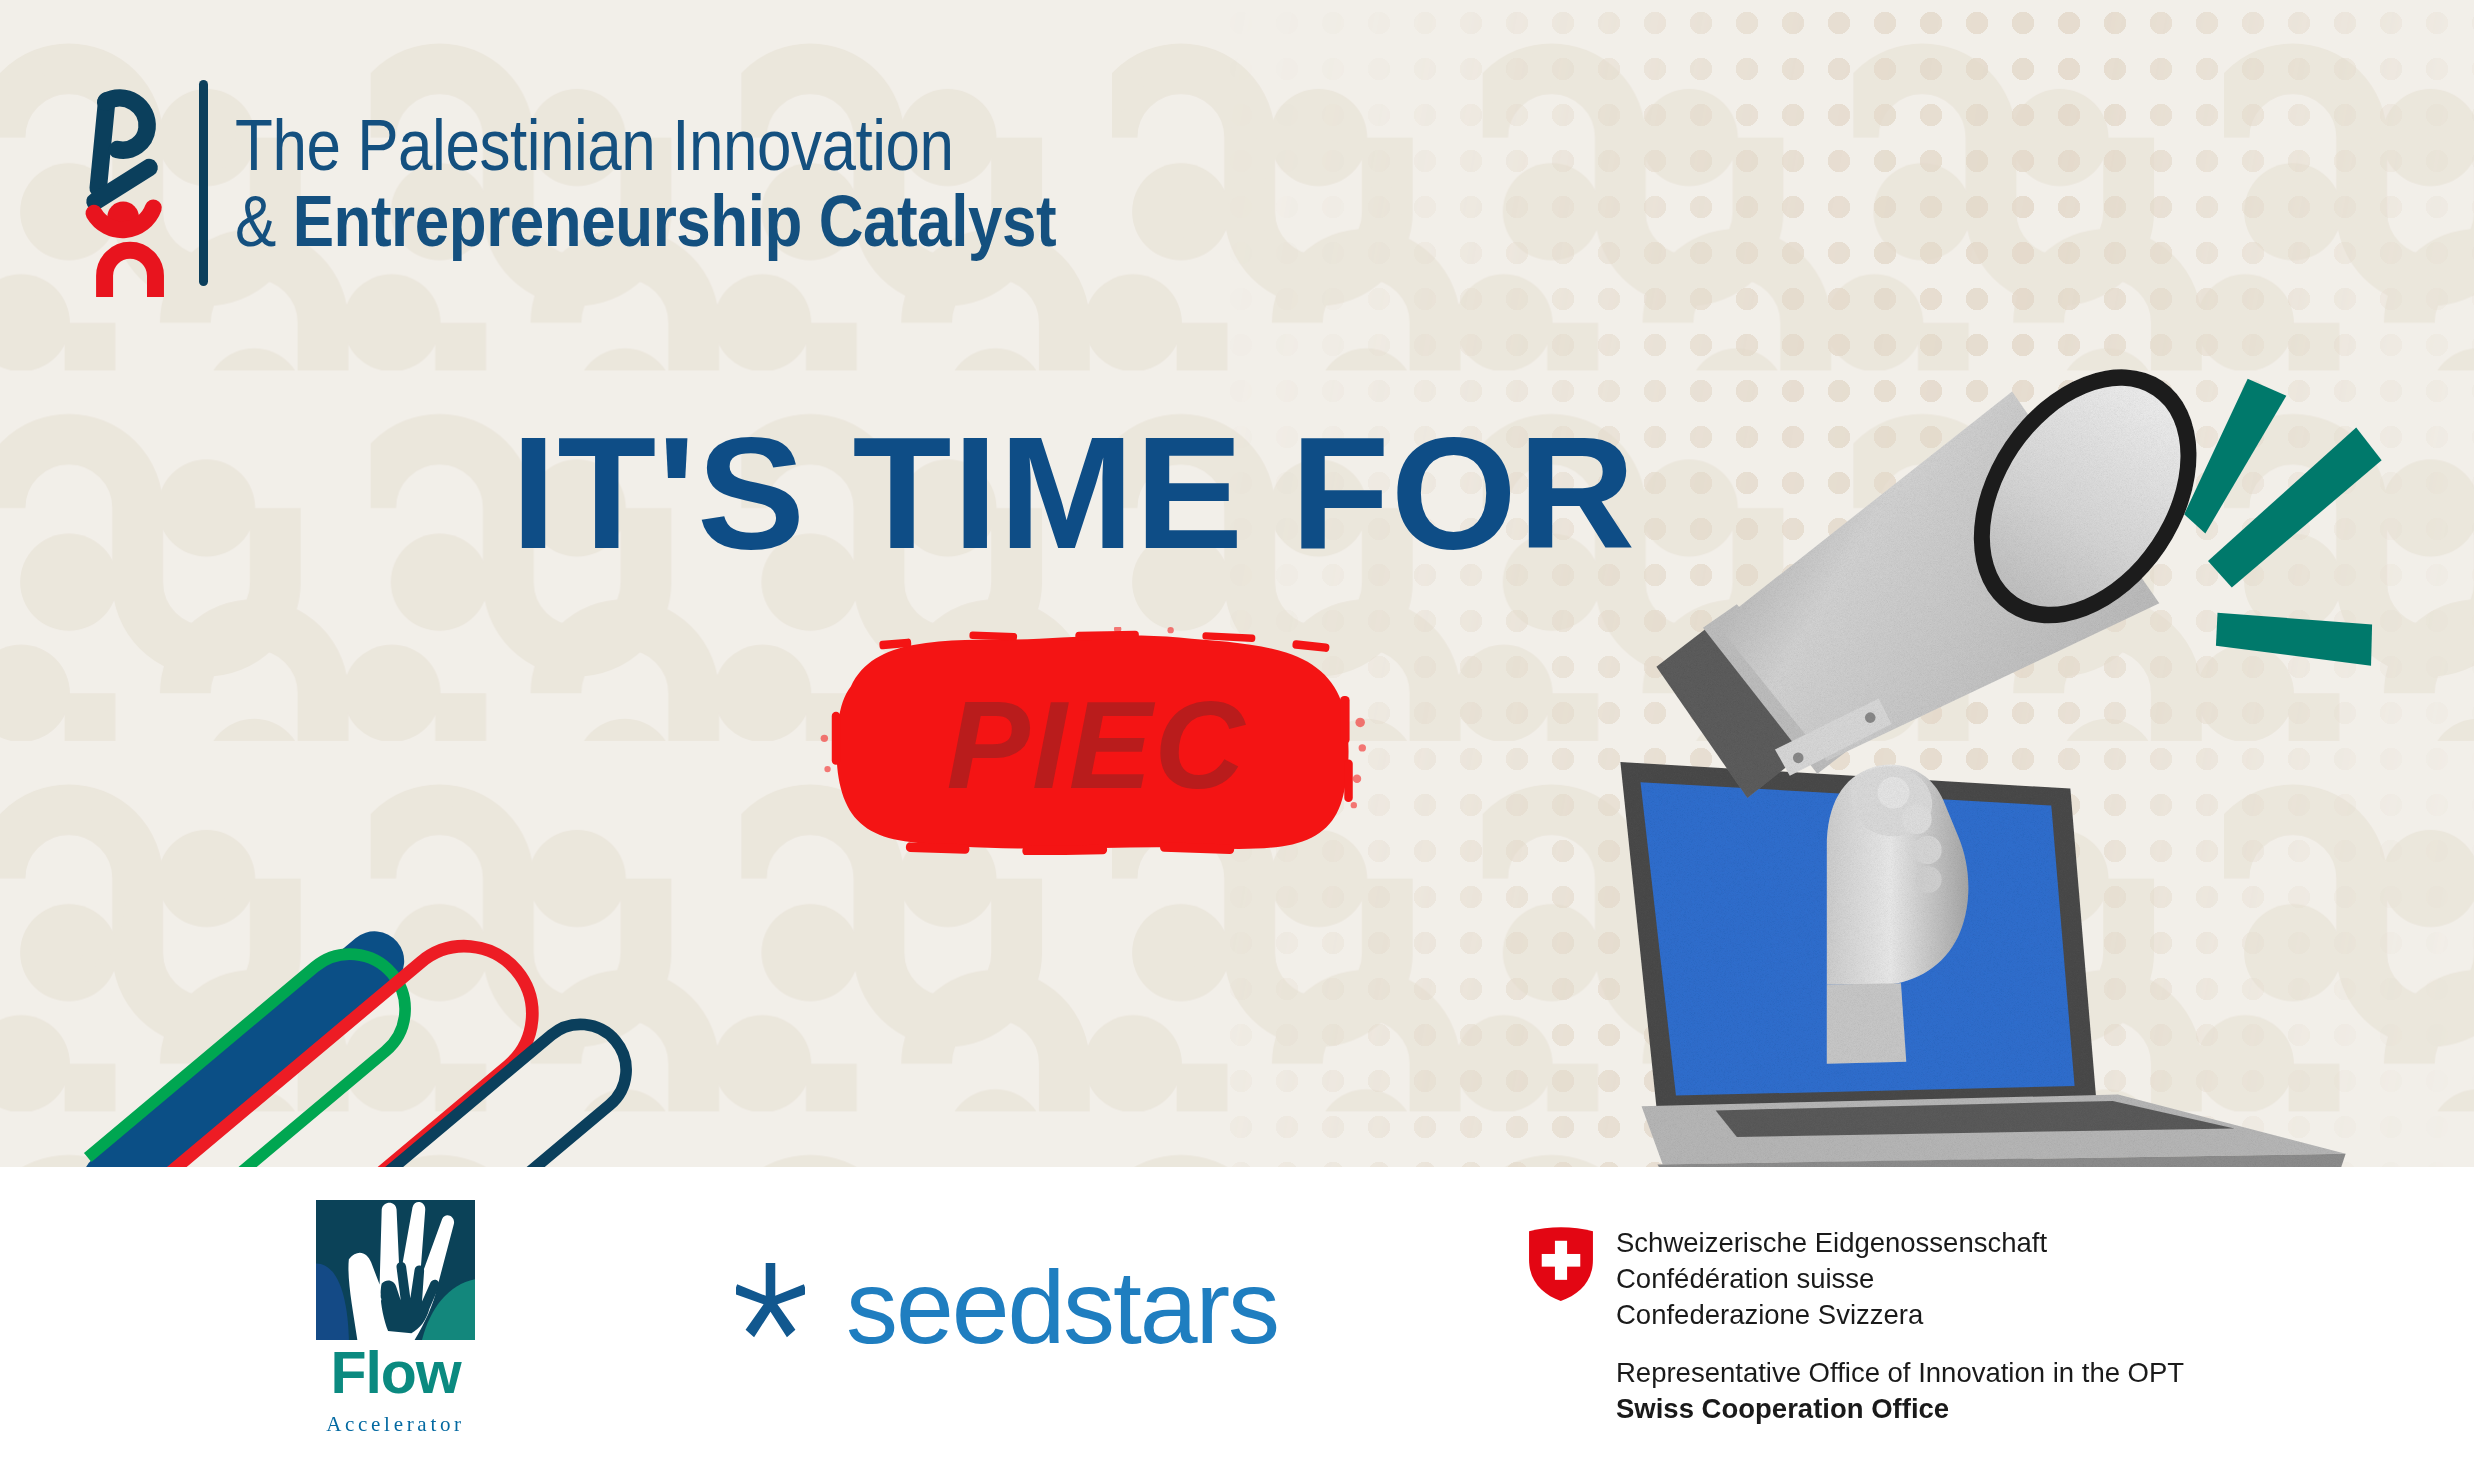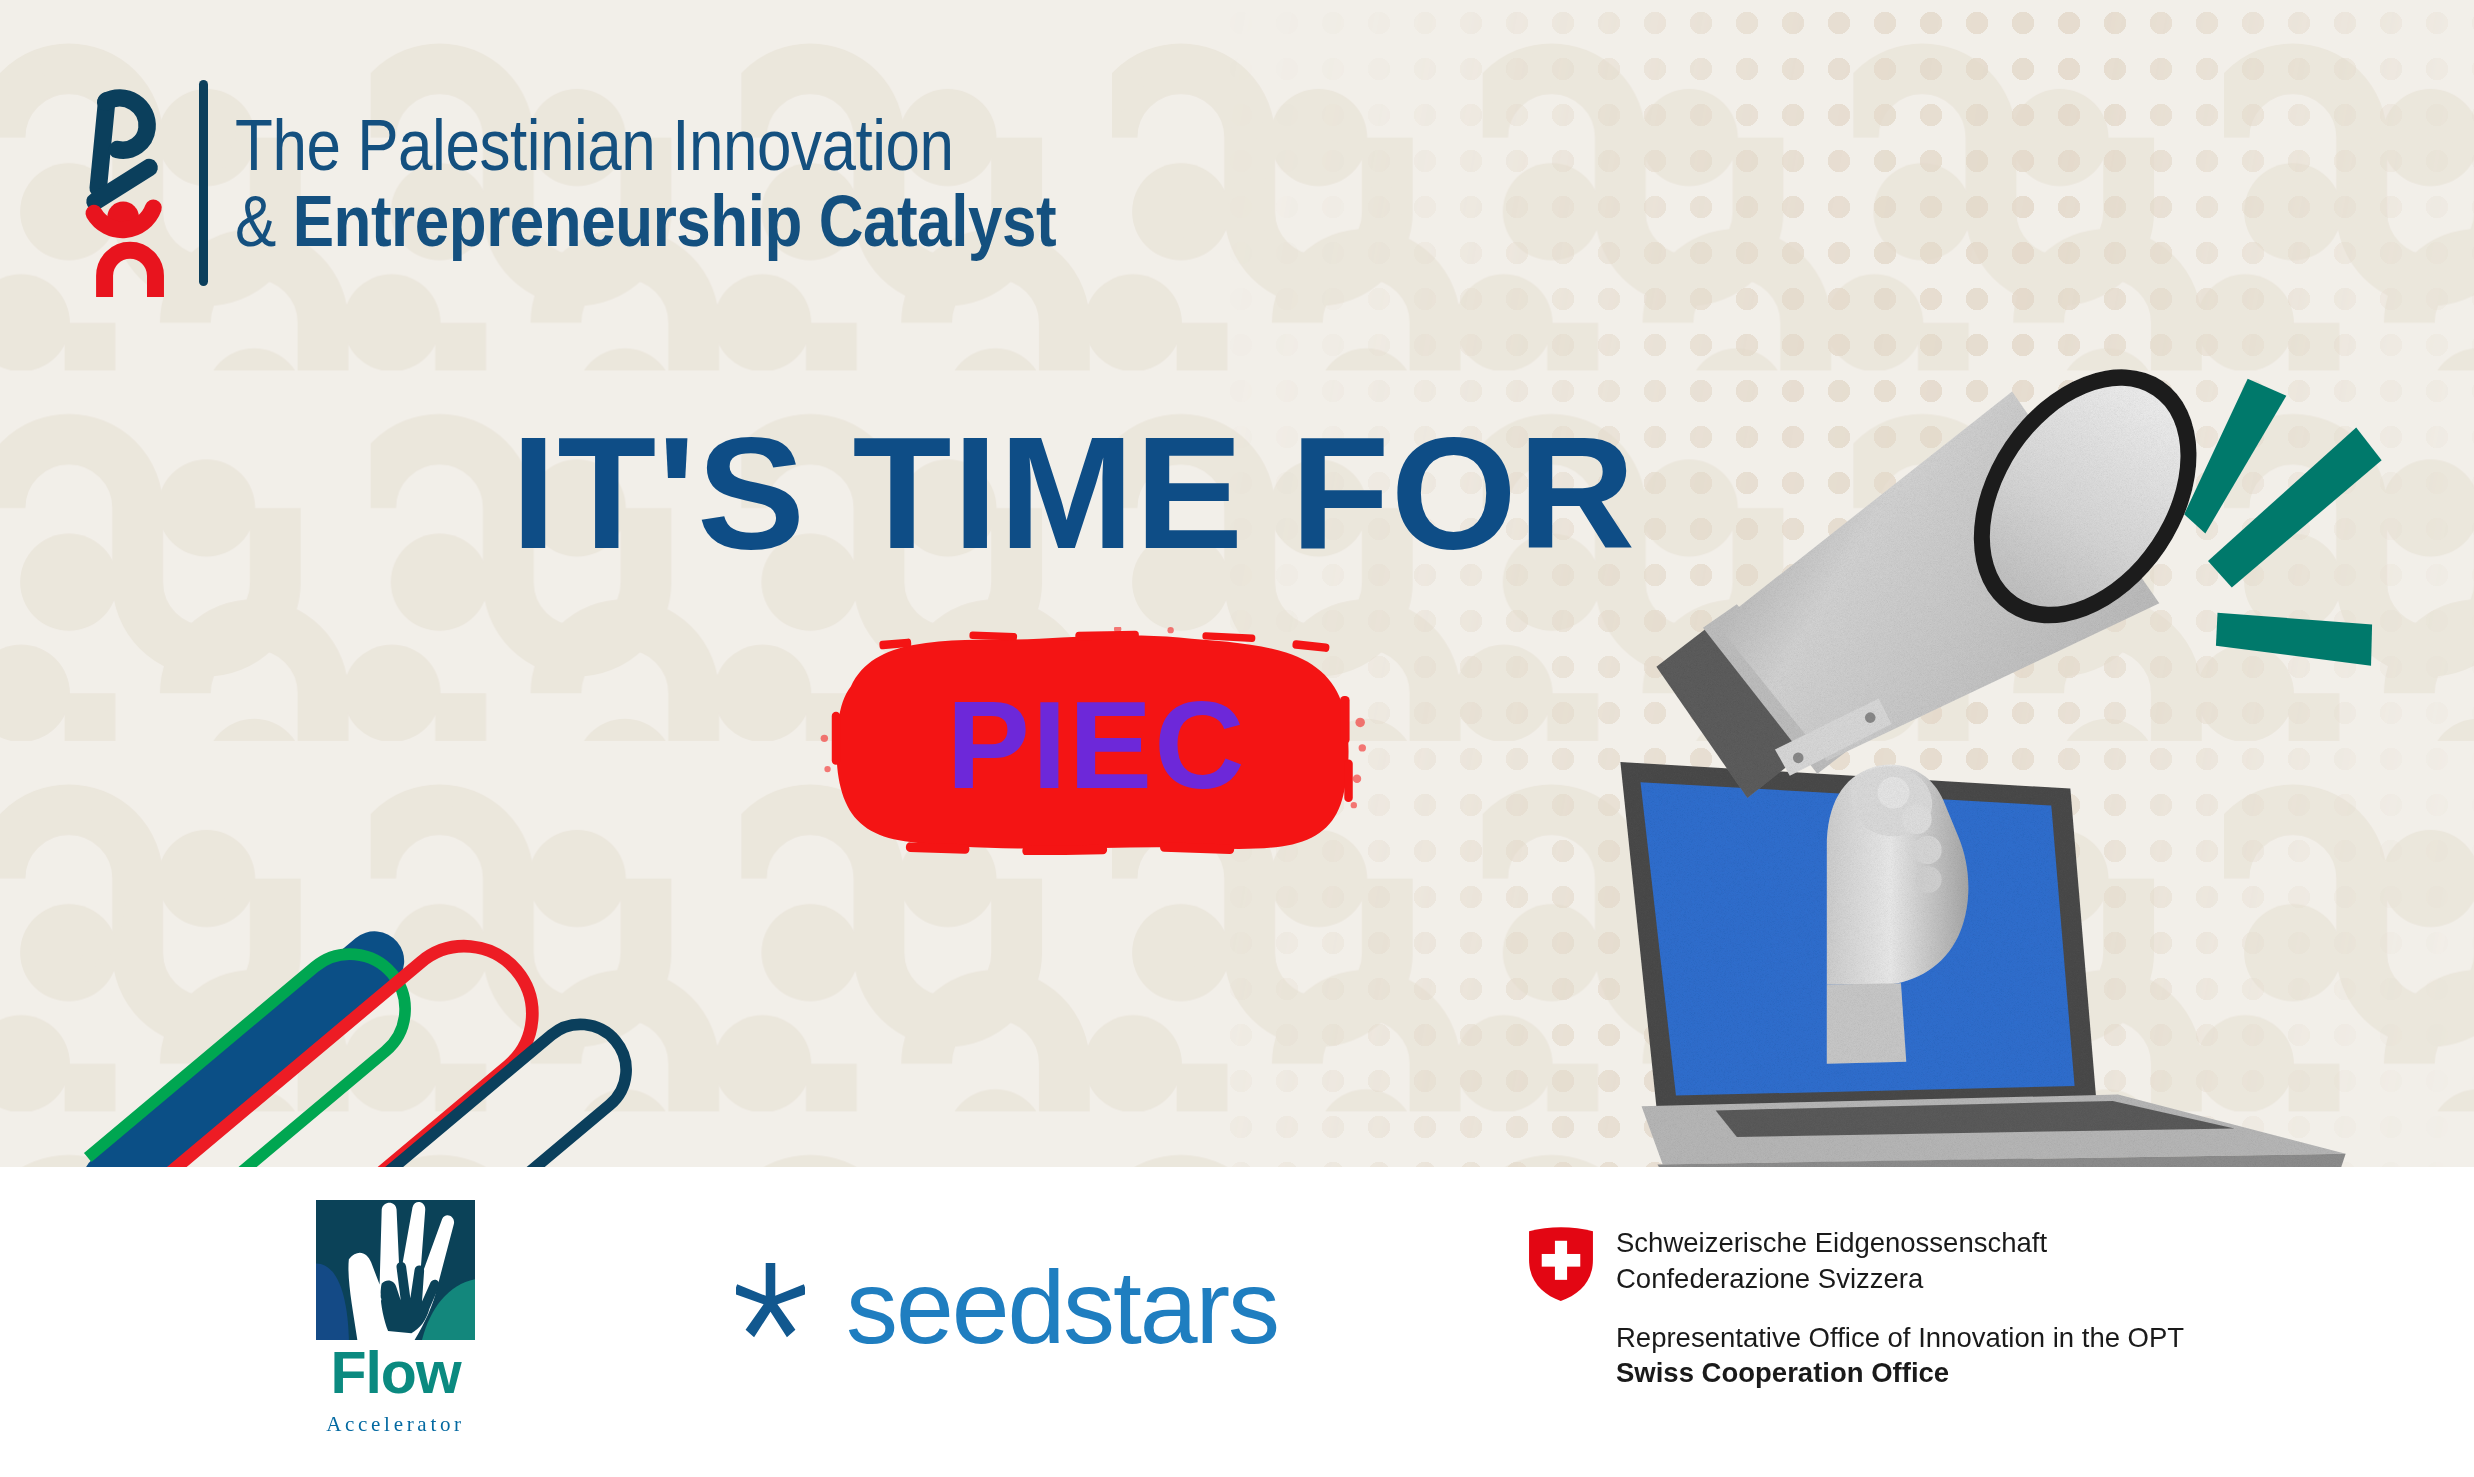--- a/index.html
+++ b/index.html
@@ -71,24 +71,25 @@
 
   
   #piec-badge{
     position:absolute;left:800px;top:627px;
     width:593px;height:228px;
   }
   #piec-badge svg{position:absolute;inset:0;width:100%;height:100%;}
   #piec-label{
     position:absolute;inset:0;
     display:flex;align-items:center;justify-content:center;
-    color:#6d28d9;
+    color:#b91c1c;
     font-family:"Liberation Sans Narrow","Liberation Sans", sans-serif;
     font-weight:700;font-size:125px;letter-spacing:2.1px;
     transform:translateY(3.2px);
+    font-style:italic;
   }
 
   
   #swooshes{position:absolute;left:-127px;top:757px;width:1006px;height:418px;overflow:hidden;}
   #swooshes svg{position:absolute;inset:0;width:100%;height:100%;}
 
   
   #hero{position:absolute;left:1578px;top:328px;width:900px;height:847px;}
   #hero svg{position:absolute;inset:0;width:100%;height:100%;}
 
@@ -349,20 +350,21 @@
     </div>
 
     <div class="f-logo" id="swiss">
       <svg id="swiss-shield" viewBox="0 0 125 140">
         <path d="M2 8 C40 -2 85 -2 123 8 L123 62 C123 104 96 128 62 140 C29 128 2 104 2 62 Z" fill="#e30613"></path>
         <rect x="51" y="26" width="23" height="74" fill="#ffffff"></rect>
         <rect x="26" y="51" width="73" height="24" fill="#ffffff"></rect>
       </svg>
       <div id="swiss-text">
         <div class="swiss-line">Schweizerische Eidgenossenschaft</div>
+        <div class="swiss-line">Confédération suisse</div>
         <div class="swiss-line">Confederazione Svizzera</div>
         <div id="swiss-gap"></div>
         <div class="swiss-office">Representative Office of Innovation in the OPT</div>
         <div class="swiss-office bold">Swiss Cooperation Office</div>
       </div>
     </div>
 
   </div>
 </div>
 

